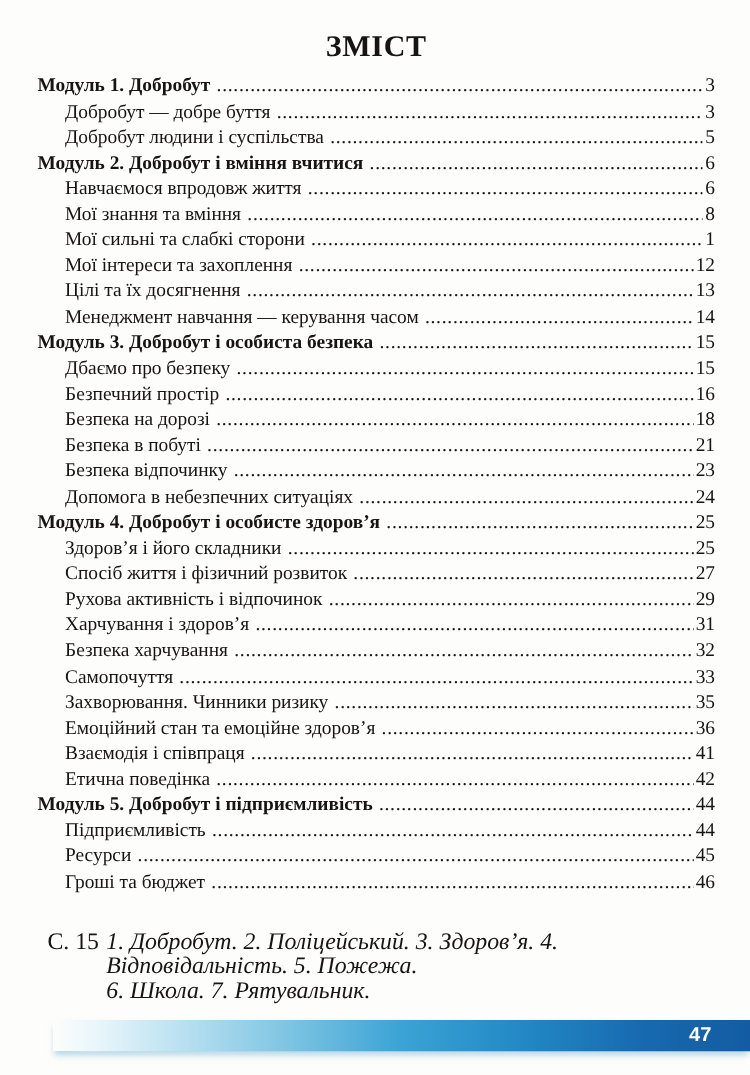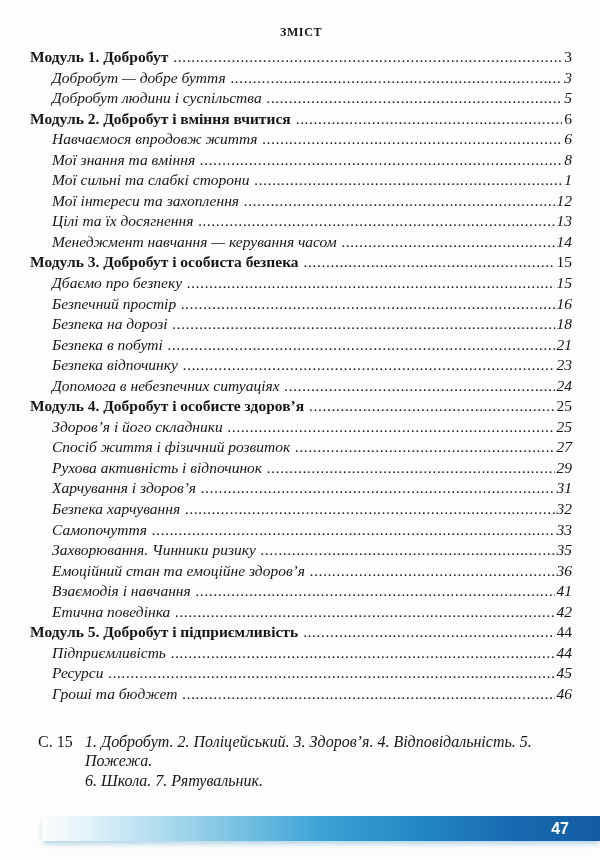--- a/index.html
+++ b/index.html
@@ -12,52 +12,52 @@
     font-family: "Liberation Serif", "DejaVu Serif", serif;
   }
   .page {
     position: absolute; inset: 0;
     padding: 25px 28px 0 30px;
     box-sizing: border-box;
   }
   .title {
     margin: 0 0 7px 0;
     text-align: center;
-    font-size: 12px;
+    font-size: 24px;
     font-weight: bold;
     letter-spacing: 0.6px;
   }
   .toc { width: 100%; }
   .toc-row {
     display: flex;
     align-items: baseline;
     line-height: 20.55px;
     font-size: 15.5px;
     white-space: nowrap;
     text-align: center;
   }
   .toc-row.module .label { font-weight: bold; }
-  .toc-row.item { padding-left: 22px; font-style: italic; }
+  .toc-row.item { padding-left: 22px; }
   .label { flex: 0 0 auto; }
   .leader {
     flex: 1 1 auto;
     overflow: hidden;
     white-space: nowrap;
     margin: 0 2px 0 5px;
     min-width: 12px;
   }
   .leader::after {
     content: "................................................................................................................................................";
     letter-spacing: 0.6px;
   }
   .pagenum { flex: 0 0 auto; }
   .footnote {
     display: flex;
     margin: 27px 0 0 8px;
-    font-size: 16px;
+    font-size: 19px;
     line-height: 19.5px;
   }
   .footnote .ref { flex: 0 0 47px; font-style: normal; }
   .footnote .fn-text { font-style: italic; padding-right: 24px; }
   .footer-bar {
     position: absolute;
     left: 42px; right: 0;
     top: 816px; height: 25px;
     background: linear-gradient(90deg,
       rgba(255,255,255,0) 0%,
@@ -239,21 +239,21 @@
   </div>
 
   <div class="toc-row item">
     <span class="label">Емоційний стан та емоційне здоров’я</span>
     <span class="leader"></span>
     <span class="pagenum">36</span>
   </div>
 
 
   <div class="toc-row item">
-    <span class="label">Взаємодія і навчання</span>
+    <span class="label">Взаємодія і співпраця</span>
     <span class="leader"></span>
     <span class="pagenum">41</span>
   </div>
 
   <div class="toc-row item">
     <span class="label">Етична поведінка</span>
     <span class="leader"></span>
     <span class="pagenum">42</span>
   </div>
 

